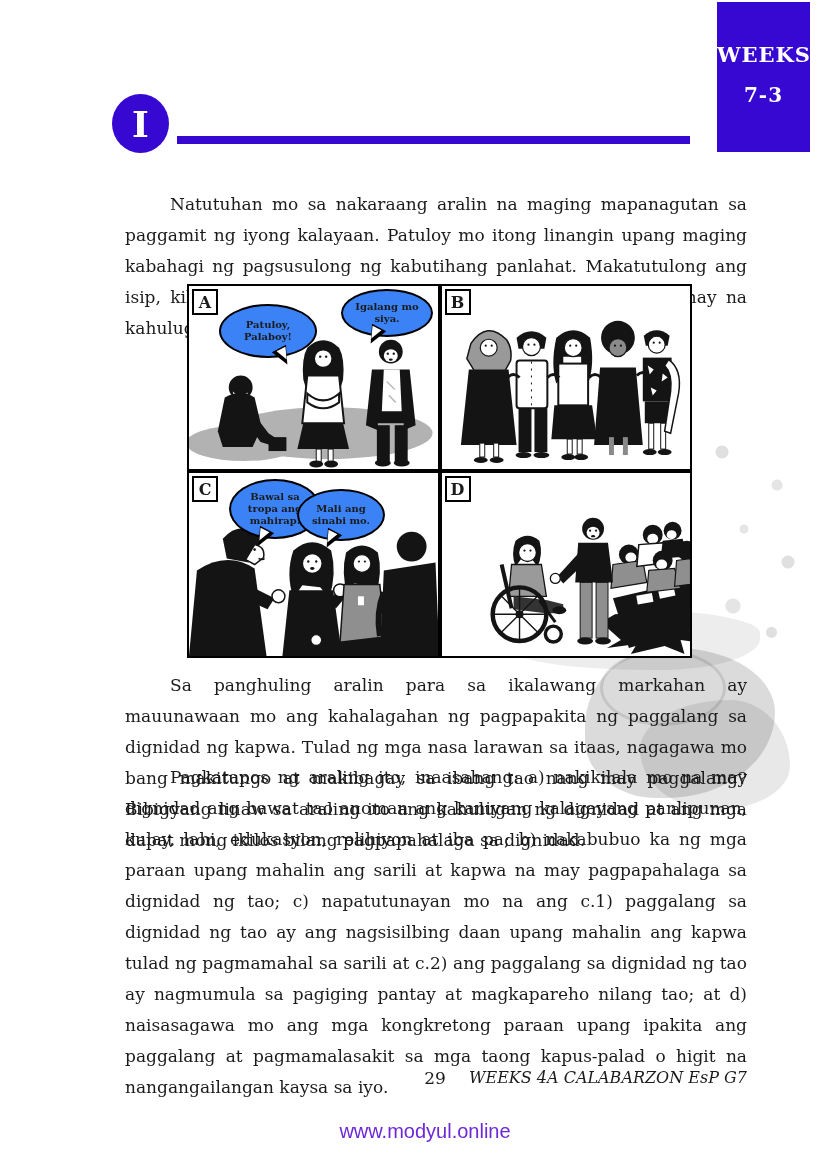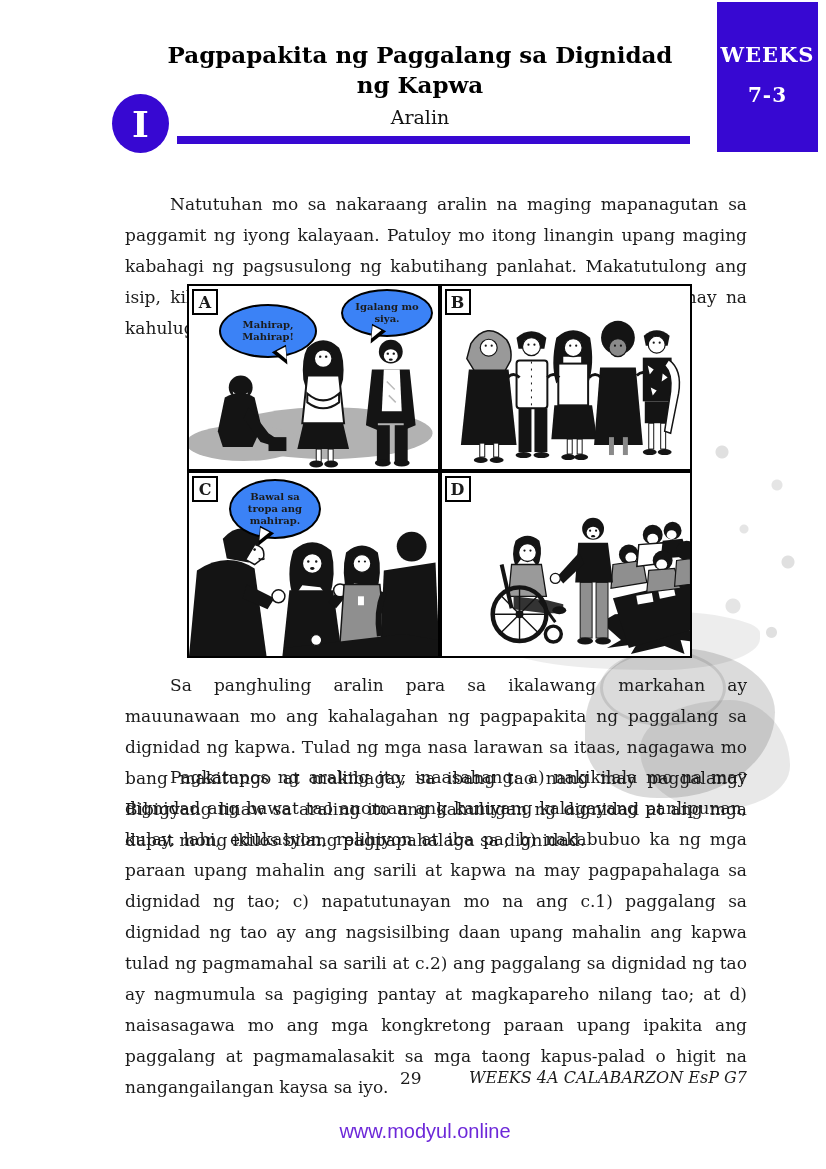--- a/index.html
+++ b/index.html
@@ -6,21 +6,21 @@
   .page{
     position:relative;
     width:826px;height:1169px;
     background:#ffffff;
     font-family:"DejaVu Serif", serif;
     color:#1b1b1b;
     overflow:hidden;
   }
   
   .week-badge{
-    position:absolute;left:717px;top:2px;width:101px;height:150px;
+    position:absolute;left:717px;top:2px;width:93px;height:150px;
     color:#ffffff;text-align:center;font-weight:bold;
   }
   .week-badge .l1{margin-top:40px;font-size:21px;letter-spacing:1px;}
   .week-badge .l2{margin-top:16px;font-size:20px;letter-spacing:1px;}
   .lesson-marker{
     position:absolute;left:112px;top:94px;width:57px;height:59px;
     border-radius:50%;
     display:flex;align-items:center;justify-content:center;
     color:#ffffff;font-size:36px;font-weight:bold;
   }
@@ -77,46 +77,41 @@
   }
   .bubble::before{content:"";position:absolute;width:0;height:0;
     border:8px solid transparent;border-top:18px solid #000;}
   .bubble::after{content:"";position:absolute;width:0;height:0;
     border:5px solid transparent;border-top:12px solid #fff;}
   .bubble.tail-br::before{bottom:-17px;right:22px;transform:rotate(-28deg);}
   .bubble.tail-br::after{bottom:-9px;right:25px;transform:rotate(-28deg);}
   .bubble.tail-bl::before{bottom:-17px;left:22px;transform:rotate(28deg);}
   .bubble.tail-bl::after{bottom:-9px;left:25px;transform:rotate(28deg);}
   
-  .footer-num{position:absolute;left:400px;top:1068px;width:70px;text-align:left;font-size:17px;z-index:3;}
+  .footer-num{position:absolute;left:400px;top:1068px;width:70px;text-align:center;font-size:17px;z-index:3;}
   .footer-edition{position:absolute;right:79px;top:1068px;font-size:16px;font-style:italic;z-index:3;}
   .watermark{
     position:absolute;left:0;top:1120px;width:826px;text-align:center;
     font-family:"Liberation Sans", sans-serif;font-size:20px;color:#6d28d9;z-index:3;padding-left:12px;
   }
 </style>
 </head>
 <body>
 
 <div class="page">
 
   <div class="week-badge" style="background: rgb(55, 8, 210);">
     <div class="l1">WEEKS</div>
     <div class="l2">7-3</div>
   </div>
 
   <div class="lesson-marker" style="background: rgb(55, 8, 210);">
     <span>I</span>
   </div>
 
-  <div class="title-block">
-    <div class="title-line">Pagpapakita ng Paggalang sa Dignidad</div>
-    <div class="title-line">ng Kapwa</div>
-    <div class="subtitle">Aralin</div>
-  </div>
 
   <div class="accent-bar" style="background: rgb(55, 8, 210);"></div>
 
   <div class="stain s5"></div>
   <div class="stain s1"></div>
   <div class="stain s2"></div>
   <div class="stain s3"></div>
   <div class="stain s4"></div>
 
   <p class="para" id="p1">Natutuhan mo sa nakaraang aralin na maging mapanagutan sa paggamit ng iyong kalayaan. Patuloy mo itong linangin upang maging kabahagi ng pagsusulong ng kabutihang panlahat. Makatutulong ang isip, kilos-loob at Likas na Batas Moral sa pagpapakita ng tunay na kahulugan ng kalayaan.</p>
@@ -153,21 +148,21 @@
         <ellipse cx="203" cy="74" rx="2" ry="1.2" fill="#141414"></ellipse>
         <path d="M184 84 l38 0 6 56 -12 5 0 -7 -26 0 0 7 -12 -5z" fill="#141414"></path>
         <path d="M196 84 l16 0 2 42 -20 0z" fill="#ffffff"></path>
         <path d="M199 96 l8 8 M201 110 l7 7" stroke="#bbbbbb" stroke-width="1.5" fill="none"></path>
         <rect x="189" y="140" width="13" height="36" fill="#141414"></rect>
         <rect x="207" y="140" width="13" height="36" fill="#141414"></rect>
         <ellipse cx="195" cy="178" rx="8" ry="3.5" fill="#141414"></ellipse>
         <ellipse cx="214" cy="178" rx="8" ry="3.5" fill="#141414"></ellipse>
       </svg>
       <div class="panel-label">A</div>
-      <div class="bubble tail-br" style="left:30px;top:18px;width:98px;height:54px;">Mahirap, Mahirap!</div>
+      <div class="bubble tail-br" style="left:30px;top:18px;width:98px;height:54px;">Patuloy, Palaboy!</div>
       <div class="bubble tail-bl" style="left:152px;top:3px;width:92px;height:48px;">Igalang mo siya.</div>
     </div>
 
     <div class="panel">
       <svg viewBox="0 0 250 184">
 
         <path d="M29 58 q16 -24 36 -4 q6 9 4 21 l-6 11 q-17 7 -30 0 l-8 -13z" fill="#999999" stroke="#141414" stroke-width="1.5"></path>
         <circle cx="47" cy="62" r="8.5" fill="#ffffff" stroke="#141414" stroke-width="1.2"></circle>
         <circle cx="44" cy="60" r="1.1" fill="#141414"></circle>
           <circle cx="50" cy="60" r="1.1" fill="#141414"></circle>
@@ -254,20 +249,21 @@
 
         <circle cx="224" cy="74" r="15" fill="#141414"></circle>
         <path d="M196 98 l52 -8 4 94 -60 0z" fill="#141414"></path>
         <path d="M196 120 q-8 20 -4 44" stroke="#141414" stroke-width="6" fill="none"></path>
 
         <path d="M96 176 l120 -14 34 6 0 16 -154 0z" fill="#141414"></path>
         <circle cx="128" cy="168" r="5.5" fill="#ffffff" stroke="#141414" stroke-width="1.3"></circle>
       </svg>
       <div class="panel-label">C</div>
       <div class="bubble tail-bl" style="left:40px;top:6px;width:92px;height:60px;">Bawal sa tropa ang mahirap.</div>
+      <div class="bubble tail-bl" style="left:108px;top:16px;width:88px;height:52px;">Mali ang sinabi mo.</div>
     </div>
 
     <div class="panel">
       <svg viewBox="0 0 250 184">
 
         <path d="M160 150 l20 18 -14 8 30 -4 -6 10 34 -8 20 8 -4 -14 16 2 -8 -14 8 -6 -22 -12 -60 4z" fill="#141414"></path>
 
         <path d="M172 126 l78 -18 0 50 -62 18z" fill="#141414"></path>
         <rect x="196" y="122" width="16" height="9" fill="#ffffff" transform="rotate(-10 204 126)"></rect>
         <rect x="218" y="116" width="16" height="9" fill="#ffffff" transform="rotate(-12 226 120)"></rect>

